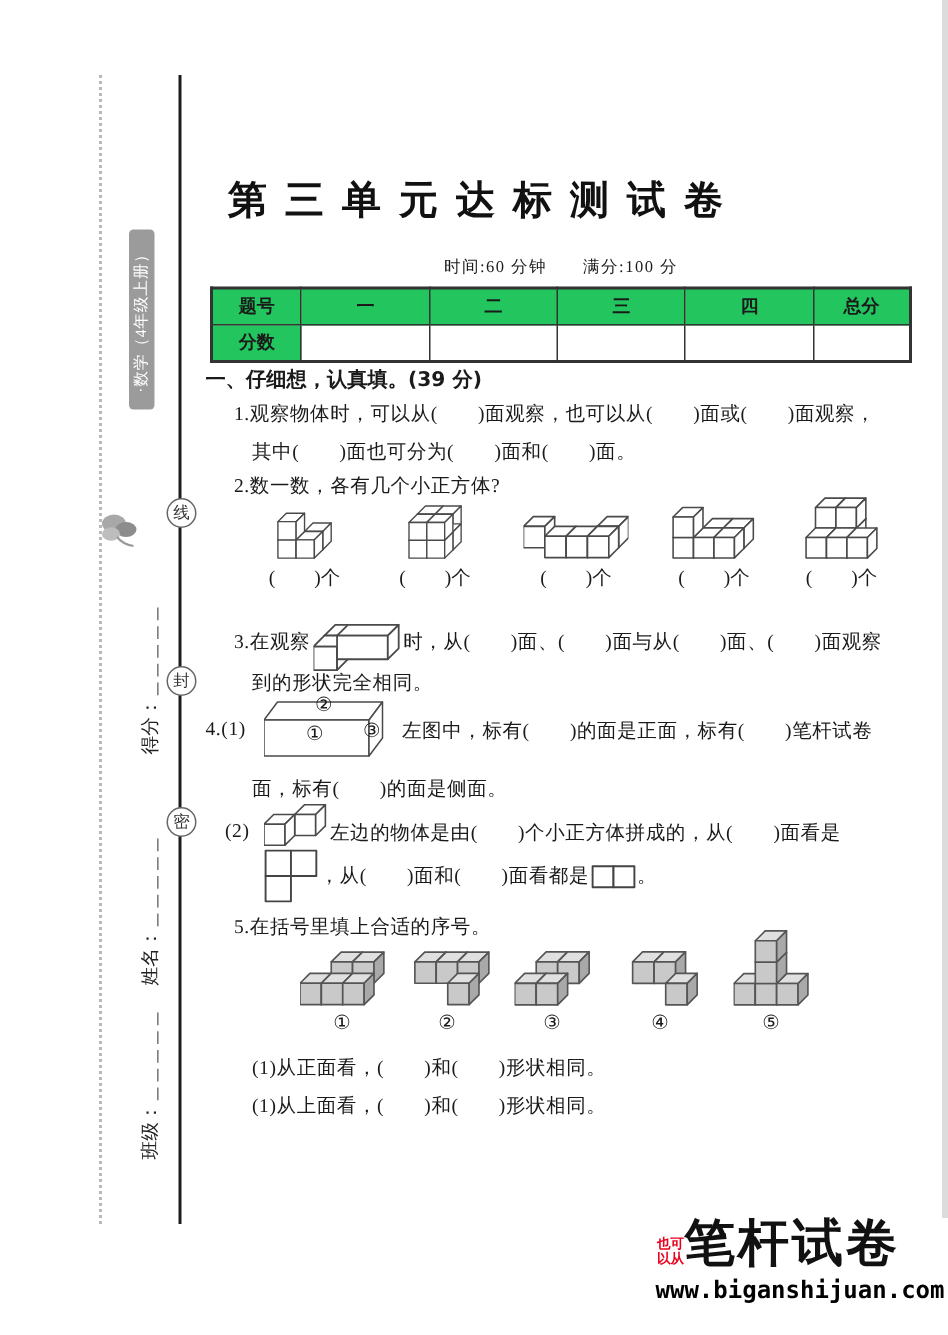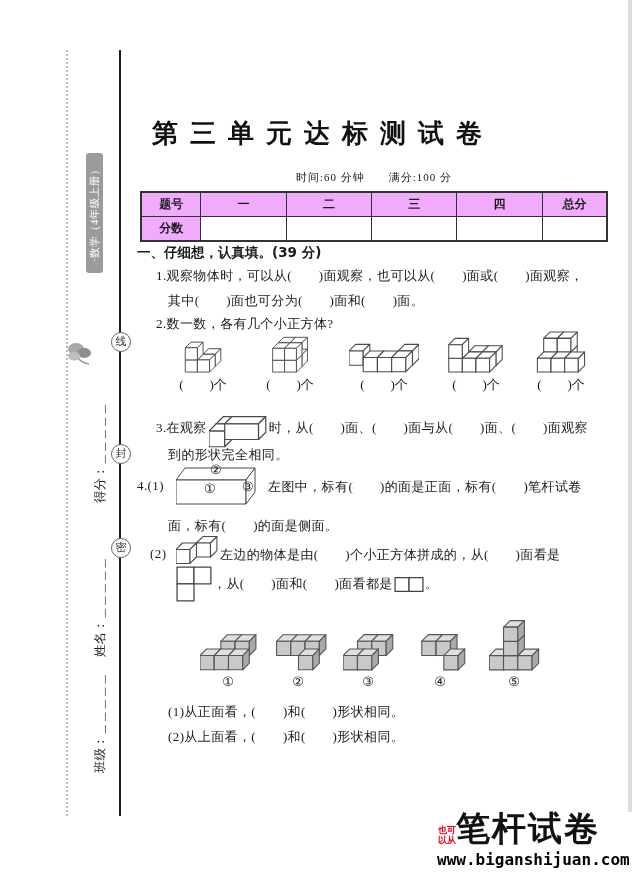--- a/index.html
+++ b/index.html
@@ -23,21 +23,21 @@
   
   .title{left:140px;top:116px;width:468px;text-align:left;font-size:26px;font-weight:bold;
          letter-spacing:12px;text-indent:12px;color:#111;}
   .meta{left:140px;top:170px;width:468px;text-align:center;font-size:11px;font-weight:normal;letter-spacing:1px;}
 
   
   table.score{position:absolute;left:140px;top:191px;width:468px;border-collapse:collapse;
               table-layout:fixed;font-size:12px;}
   table.score td{border:1px solid #333;height:21px;text-align:center;font-weight:bold;}
   table.score{border:2px solid #333;}
-  td.gray{background:#f0abfc;}
+  td.gray{background:#22c55e;}
 
   
   polygon,rect{stroke-linejoin:round;}
   .wt,.wf,.wr{fill:#fff;stroke:#4a4a4a;stroke-width:1;}
   .gt{fill:#e0e0e0;stroke:#555;stroke-width:1;}
   .gf{fill:#c9c9c9;stroke:#555;stroke-width:1;}
   .gr{fill:#a9a9a9;stroke:#555;stroke-width:1;}
   .sq{fill:#fff;stroke:#444;stroke-width:1.2;}
 
   .figitem{position:absolute;display:flex;flex-direction:column;justify-content:flex-end;
@@ -217,20 +217,21 @@
       <rect class="sq" x="1" y="17" width="16" height="16"></rect>
     </svg>
     <span>，从(　　)面和(　　)面看都是</span>
     <svg width="30" height="17" viewBox="0 0 28 15" style="margin:0 1px">
       <rect class="sq" x="1" y="1" width="13" height="13"></rect>
       <rect class="sq" x="14" y="1" width="13" height="13"></rect>
     </svg>
     <span>。</span>
   </div>
 
+  <div class="abs txt" style="left:156px;top:609px">5.在括号里填上合适的序号。</div>
 
   <div class="figitem" style="left:196px;top:624px;width:64px;height:66px">
     <svg width="57" height="43" viewBox="0 0 52 39">
       <use href="#cg" x="19" y="6"></use>
         <use href="#cg" x="32" y="6"></use>
       <use href="#cg" x="0" y="19"></use>
         <use href="#cg" x="13" y="19"></use>
         <use href="#cg" x="26" y="19"></use>
     </svg>
     <div class="lbl">①</div>
@@ -266,20 +267,20 @@
       <use href="#cg" x="0" y="32"></use>
         <use href="#cg" x="13" y="32"></use>
         <use href="#cg" x="26" y="32"></use>
       <use href="#cg" x="13" y="19"></use>
         <use href="#cg" x="13" y="6"></use>
     </svg>
     <div class="lbl">⑤</div>
   </div>
 
   <div class="abs txt" style="left:168px;top:703px">(1)从正面看，(　　)和(　　)形状相同。</div>
-  <div class="abs txt" style="left:168px;top:728px">(2)从上面看，(　　)和(　　)形状相同。</div>
+  <div class="abs txt" style="left:168px;top:728px">(1)从上面看，(　　)和(　　)形状相同。</div>
 
   <div class="abs wm-free hei">也可以从</div>
   <div class="abs wm-url">www.biganshijuan.com</div>
   <div class="abs wm-brand hei">笔杆试卷</div>
 
   <div class="abs edge-right"></div>
 </div>
 
 </body></html>

